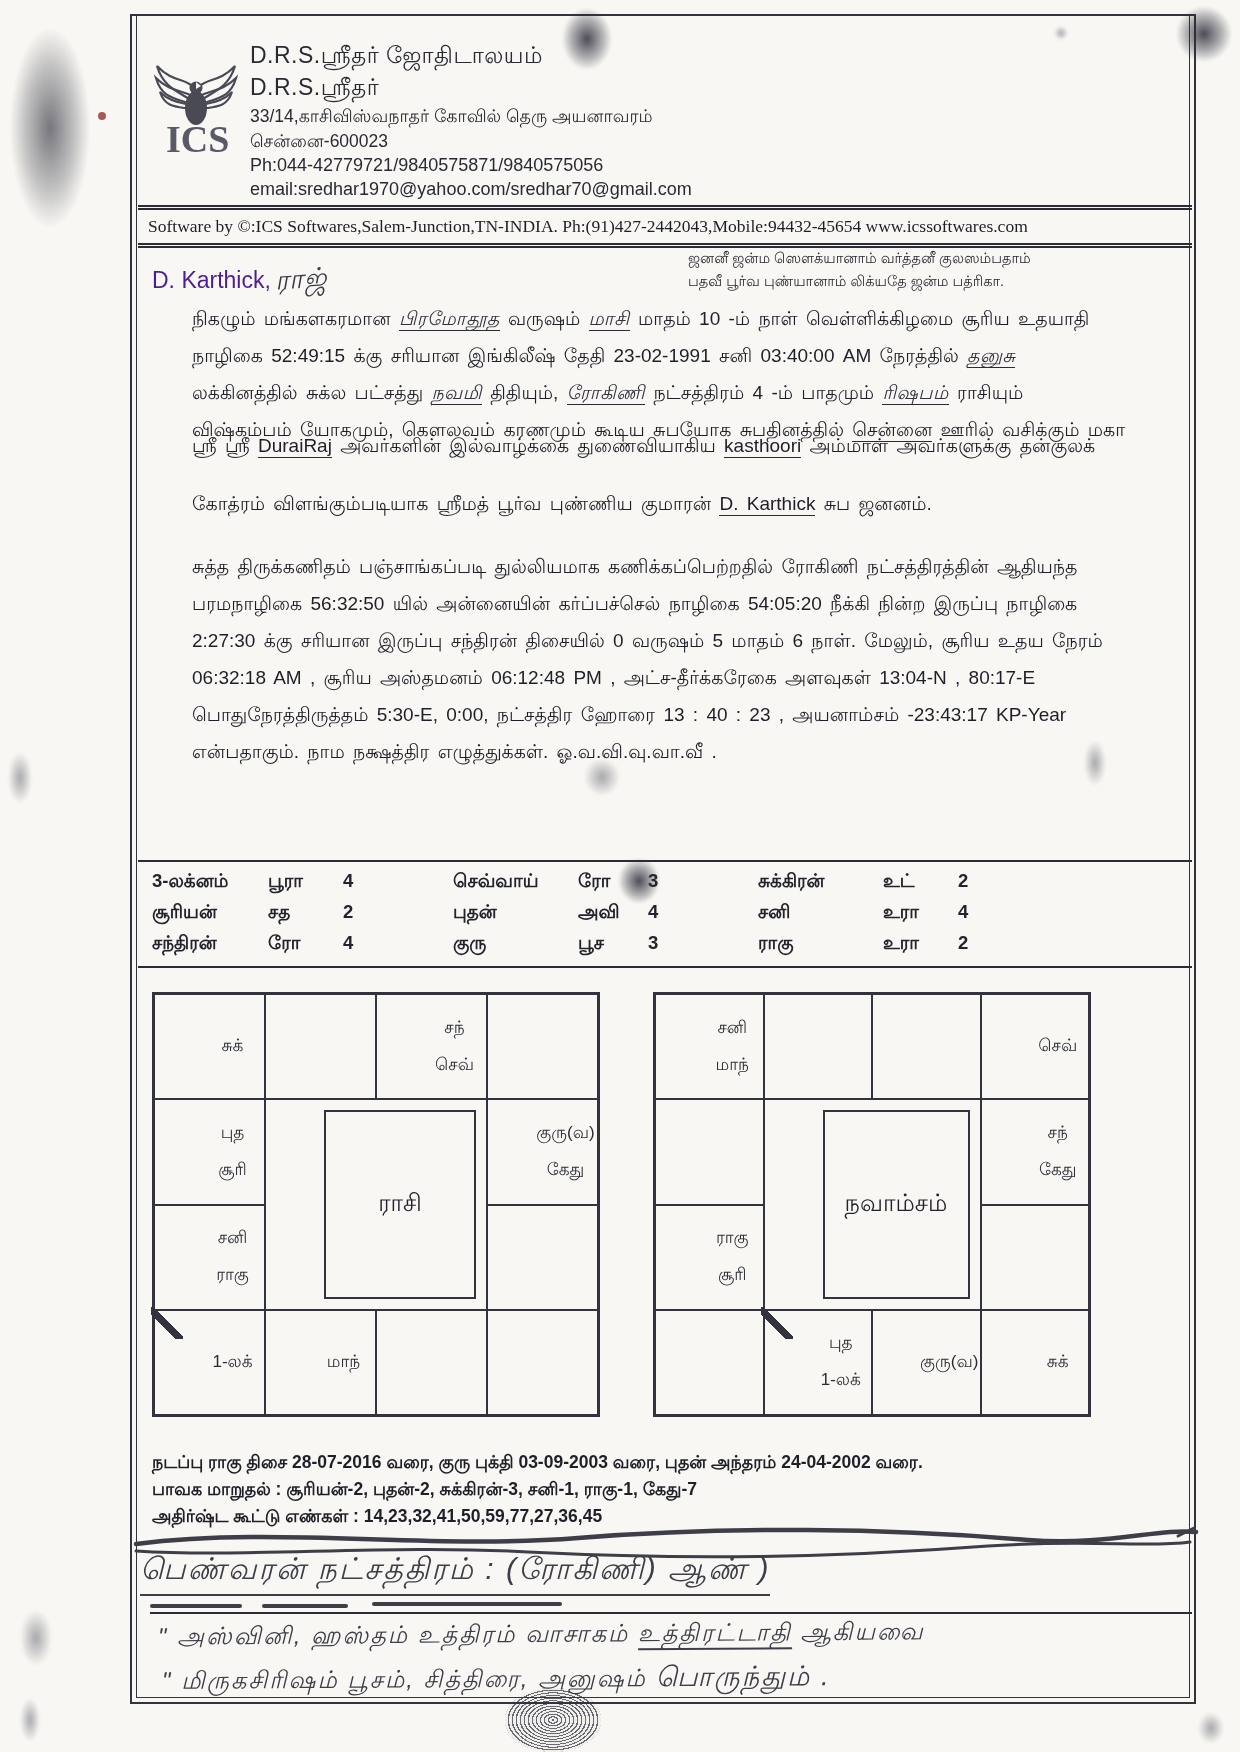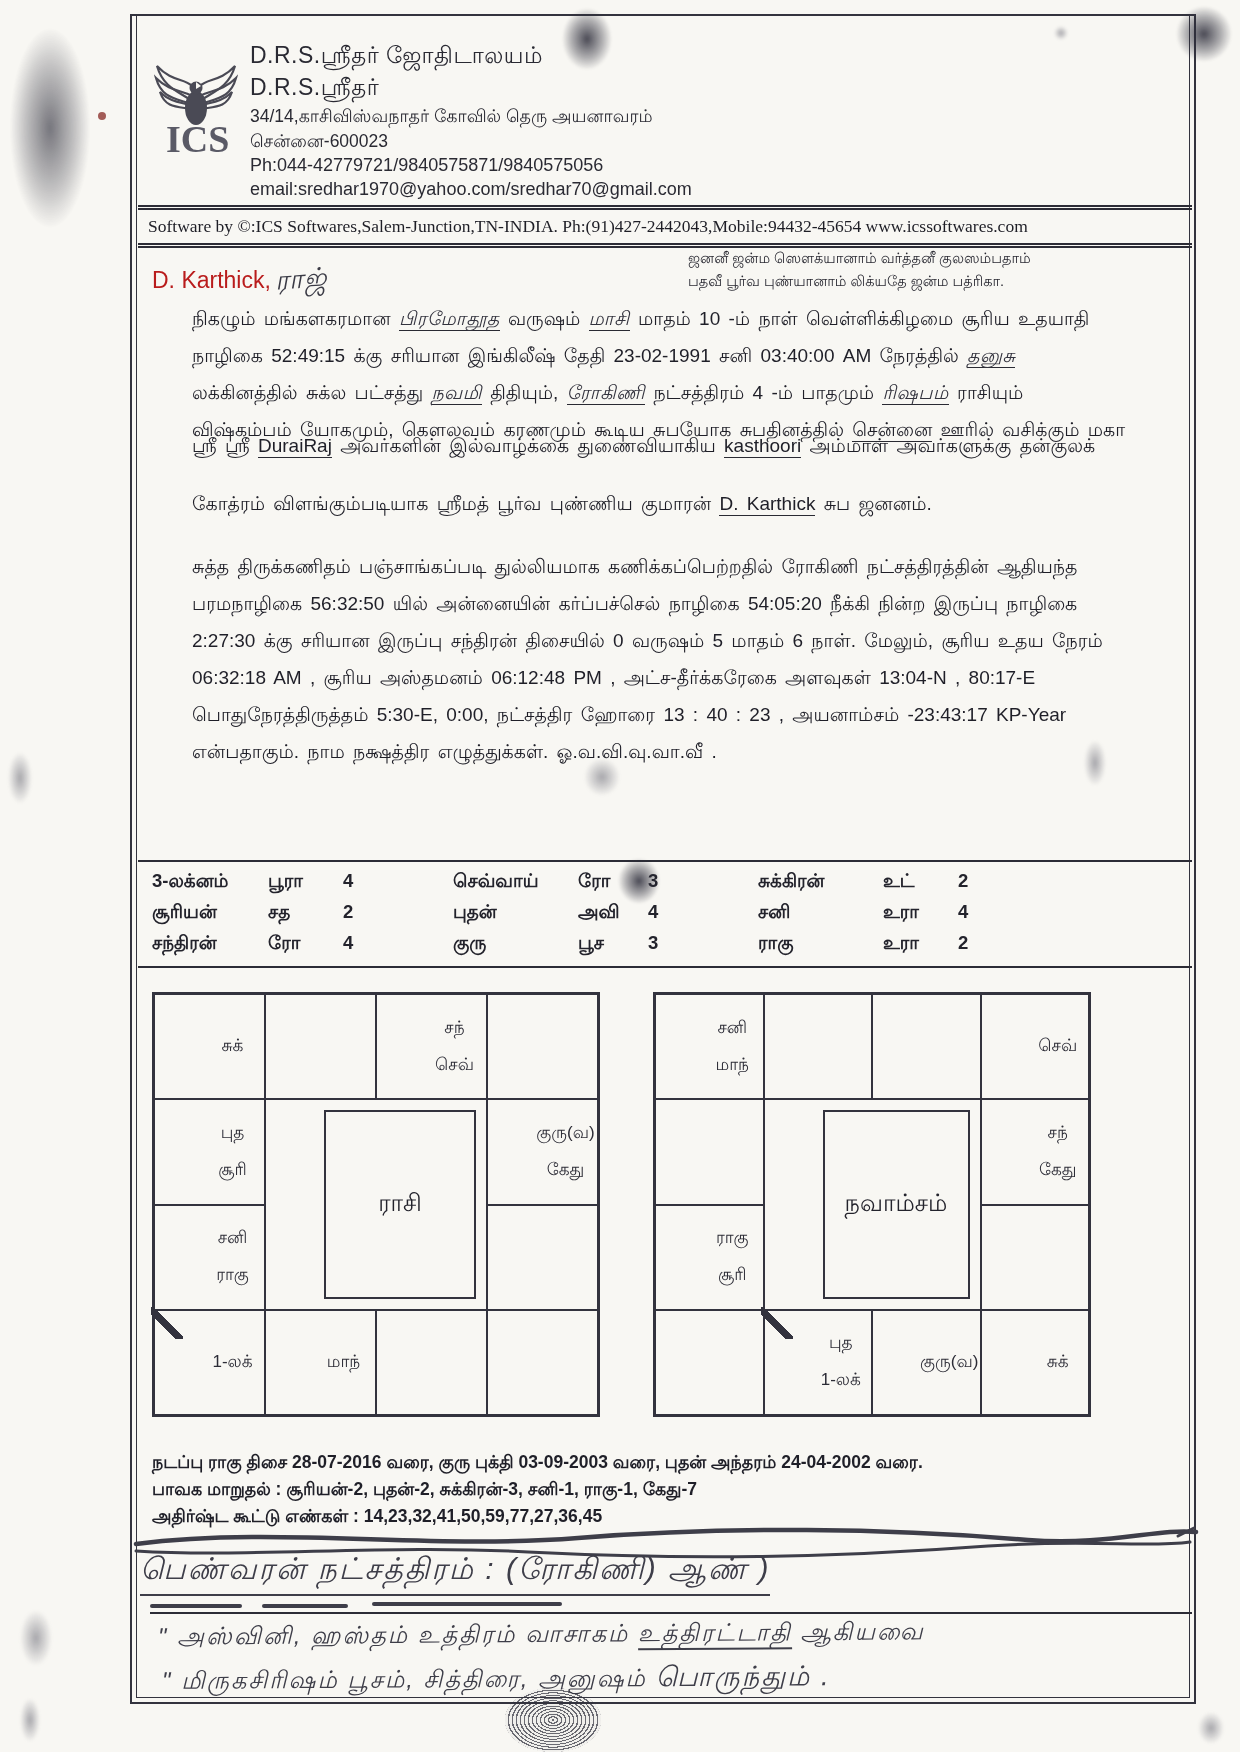--- a/index.html
+++ b/index.html
@@ -13,21 +13,21 @@
          border-left:1.5px solid #33333e;border-right:1.5px solid #33333e;border-bottom:1.5px solid #33333e;}
   
   .hline{white-space:nowrap;}
   .org{font-size:23px;letter-spacing:.5px;color:#2a2a33;}
   .addr{font-size:17.5px;color:#2a2a33;}
   .rule-double{border-top:5px double #2c2c36;height:0;}
   .rule-thin{border-top:2px solid #2c2c36;height:0;}
   .serif{font-family:"Liberation Serif","DejaVu Serif",serif;}
   .software{font-size:17.5px;color:#1e1e26;}
   .shloka{font-size:14.5px;color:#2a2a33;white-space:nowrap;}
-  .name-printed{font-size:23px;color:#b91c1c;}
+  .name-printed{font-size:23px;color:#4c1d95;}
   .hw-text{font-style:italic;color:#3a3a45;letter-spacing:1px;}
   
   .pline{white-space:nowrap;font-size:19px;word-spacing:3px;color:#1f1f28;margin-left:40px;}
   .pline .u{border-bottom:1.5px solid #2a2a33;padding-bottom:1px;}
   .pline .hw{font-style:italic;letter-spacing:.5px;color:#33333e;}
   
   .ptrow{position:absolute;height:30px;white-space:nowrap;}
   .ptrow span{position:absolute;top:0;font-size:18.5px;font-weight:600;color:#23232c;}
   
   .chart{position:absolute;display:grid;border:2.5px solid #33333e;background:transparent;}
@@ -76,21 +76,21 @@
       </g>
       <ellipse cx="44" cy="56" rx="11" ry="17" fill="#4a4a55"></ellipse>
       <circle cx="44" cy="36" r="6.5" fill="#4a4a55"></circle>
       <path d="M44,30 l5,4 -5,3 z" fill="#f8f7f3"></path>
       <text x="14" y="100" font-family="Liberation Serif, DejaVu Serif, serif" font-size="38" font-weight="bold" fill="#5a5a66">ICS</text>
     </svg>
   </div>
 
   <div class="abs hline org" style="left:250px;top:42px;">D.R.S.ஸ்ரீதர் ஜோதிடாலயம்</div>
   <div class="abs hline org" style="left:250px;top:74px;">D.R.S.ஸ்ரீதர்</div>
-  <div class="abs hline addr" style="left:250px;top:106px;">34/14,காசிவிஸ்வநாதர் கோவில் தெரு அயனாவரம்</div>
+  <div class="abs hline addr" style="left:250px;top:106px;">33/14,காசிவிஸ்வநாதர் கோவில் தெரு அயனாவரம்</div>
   <div class="abs hline addr" style="left:250px;top:131px;">சென்னை-600023</div>
   <div class="abs hline addr" style="left:250px;top:155px;font-size:18px;">Ph:044-42779721/9840575871/9840575056</div>
   <div class="abs hline addr" style="left:250px;top:179px;font-size:18px;">email:sredhar1970@yahoo.com/sredhar70@gmail.com</div>
 
   <div class="abs rule-double" style="left:138px;top:205px;width:1054px;"></div>
   <div class="abs hline software serif" style="left:148px;top:216px;">Software by ©:ICS Softwares,Salem-Junction,TN-INDIA. Ph:(91)427-2442043,Mobile:94432-45654 www.icssoftwares.com</div>
   <div class="abs rule-double" style="left:138px;top:243px;width:1054px;"></div>
 
   <div class="abs shloka" style="left:688px;top:250px;">ஜனனீ ஜன்ம ஸௌக்யானாம் வர்த்தனீ குலஸம்பதாம்</div>
   <div class="abs shloka" style="left:688px;top:273px;">பதவீ பூர்வ புண்யானாம் லிக்யதே ஜன்ம பத்ரிகா.</div>

